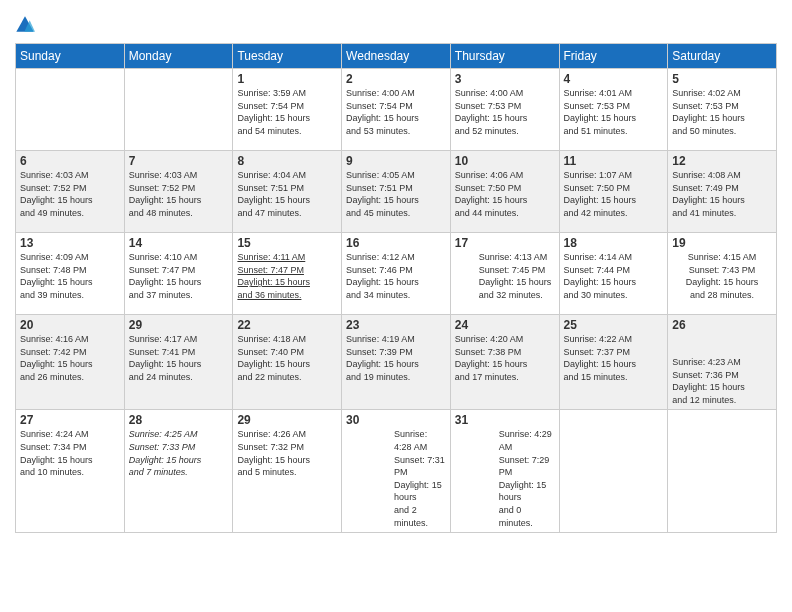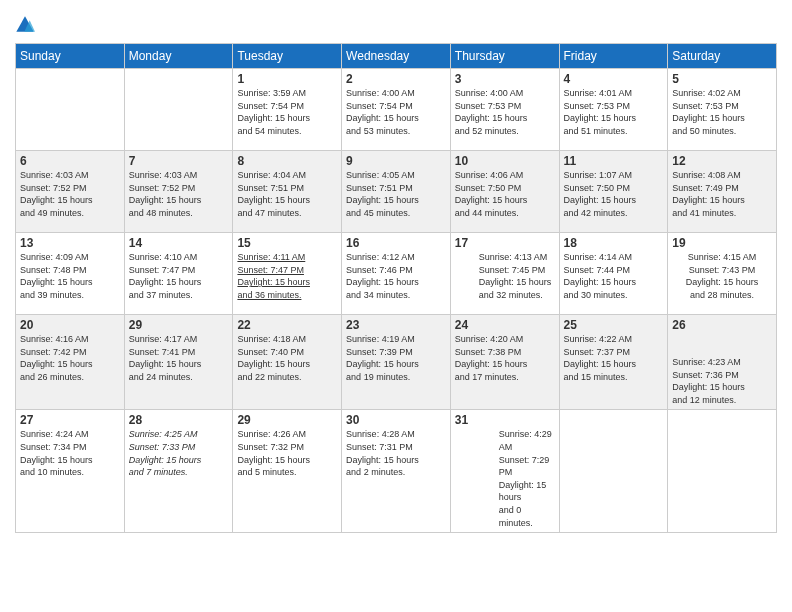--- a/index.html
+++ b/index.html
@@ -343,21 +343,21 @@
           </td>
           <td>
             <span class="day-num">29</span>
             <div class="day-info" style="white-space: pre-line;">Sunrise: 4:26 AM
 Sunset: 7:32 PM
 Daylight: 15 hours
 and 5 minutes.</div>
           </td>
           <td>
             <span class="day-num">30</span>
-            <div class="day-info" style="white-space: pre-line;">Sunrise: 4:28 AM
+            <div class="day-info" style="white-space: pre-line; margin-left: 48px;">Sunrise: 4:28 AM
 Sunset: 7:31 PM
 Daylight: 15 hours
 and 2 minutes.</div>
           </td>
           <td>
             <span class="day-num">31</span>
             <div class="day-info" style="white-space: pre-line; margin-left: 44px;">Sunrise: 4:29 AM
 Sunset: 7:29 PM
 Daylight: 15 hours
 and 0 minutes.</div>

